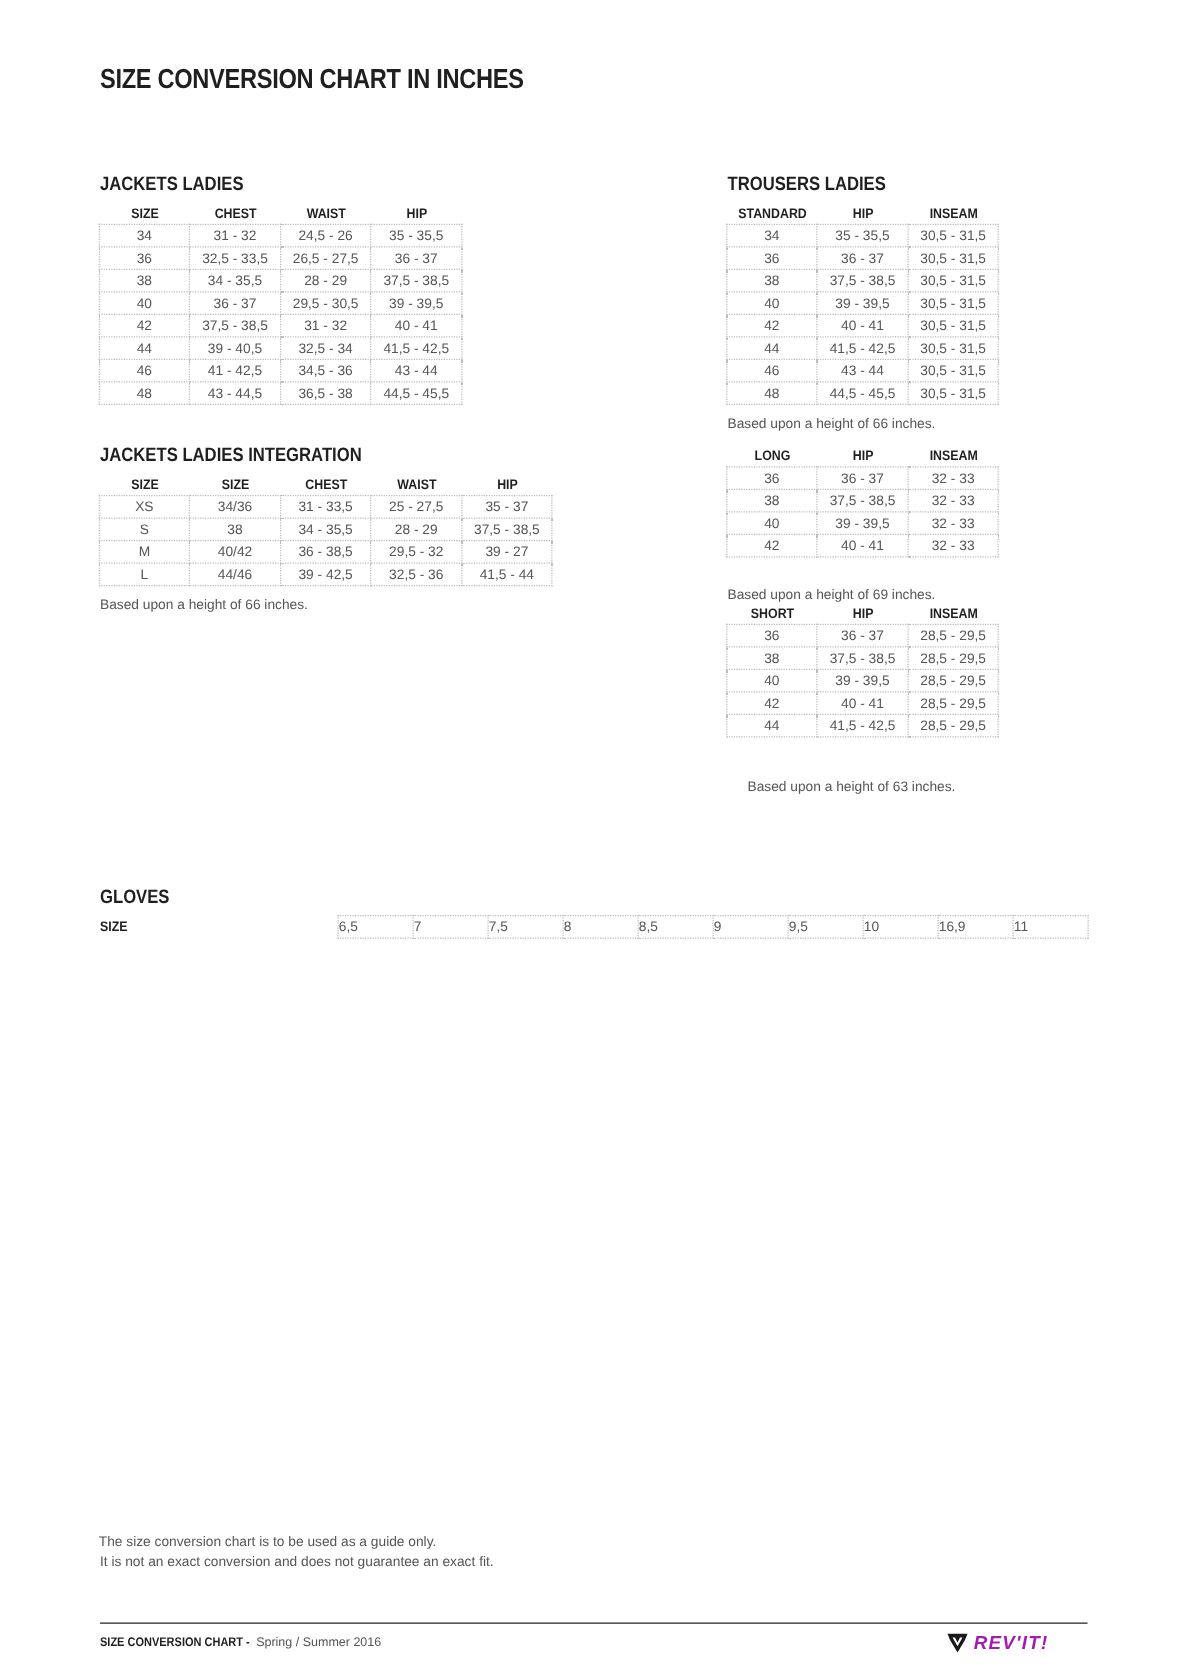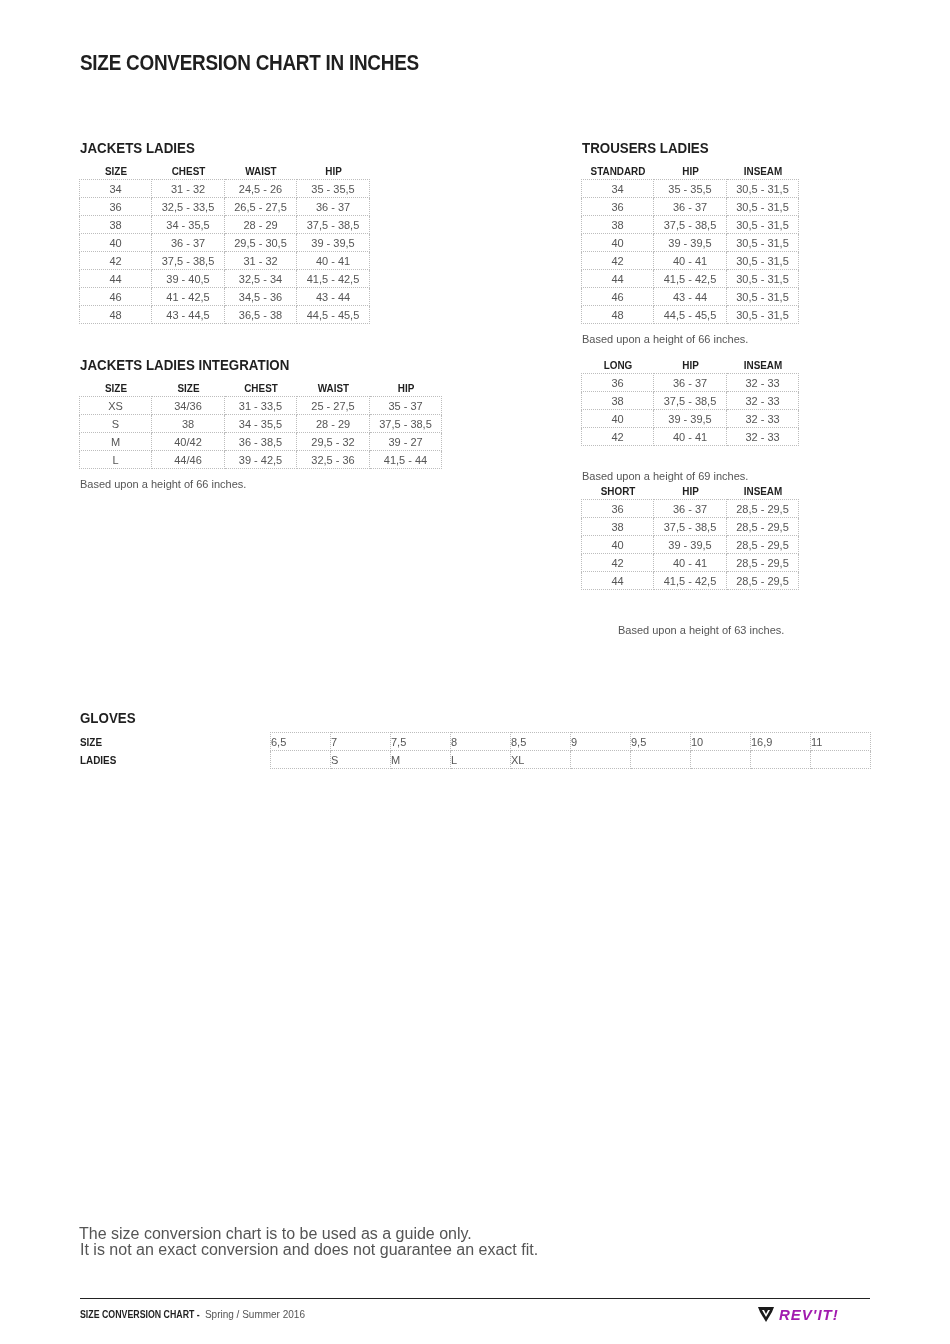--- a/index.html
+++ b/index.html
@@ -9,21 +9,21 @@
   .sec-title { font-weight: bold; font-size: 15.5px; color: #1f1f1f; transform: scaleX(0.86); transform-origin: left top; white-space: nowrap; }
   table.sz { border-collapse: collapse; font-size: 11px; color: #555; }
   table.sz th { font-weight: bold; font-size: 11px; color: #1f1f1f; text-align: center; height: 17px; padding: 0; transform: scaleX(0.9); }
   table.sz td { border: 1px dotted #bdbdbd; text-align: center; height: 17px; padding: 0; white-space: nowrap; }
   .note { font-size: 11px; color: #555; white-space: nowrap; }
   table.gl { border-collapse: collapse; font-size: 11px; color: #555; }
   table.gl td { height: 17px; padding: 0; white-space: nowrap; }
   table.gl td.lbl { text-align: left; font-weight: bold; color: #1f1f1f; font-size: 11px; width: 190px; }
   table.gl td.val { border: 1px dotted #bdbdbd; width: 59px; }
   table.gl td.lbl span { display: inline-block; transform: scaleX(0.9); transform-origin: left center; }
-  .disclaimer { left: 79px; top: 1226px; font-size: 16px; color: #555; line-height: 16px; }
+  .disclaimer { left: 79px; top: 1226px; font-size: 11px; color: #555; line-height: 16px; }
   .footer-rule { left: 80px; top: 1298px; width: 790px; height: 1px; background: #222; }
   .footer-text { left: 80px; top: 1309px; font-size: 10px; color: #555; white-space: nowrap; }
   .footer-text b { color: #1f1f1f; display: inline-block; transform: scaleX(0.88); transform-origin: left center; margin-right: -14px; }
   .logo { left: 757px; top: 1306px; display: flex; align-items: center; gap: 4px; }
   .logo-word { font-weight: bold; font-style: italic; font-size: 15px; letter-spacing: 1px; color: #a21caf; font-family: "Liberation Sans", sans-serif; }
 </style>
 </head>
 <body>
 
 <div class="abs page-title">SIZE CONVERSION CHART IN INCHES</div>
@@ -278,51 +278,38 @@
         <td>40 - 41</td>
         <td>28,5 - 29,5</td>
       </tr>
       <tr>
         <td>44</td>
         <td>41,5 - 42,5</td>
         <td>28,5 - 29,5</td>
       </tr>
     </tbody>
 </table>
-<div class="abs note" style="left:602px; top:624px;padding-left:16px;">Based upon a height of 63 inches.</div>
+<div class="abs note" style="left:582px; top:624px;padding-left:16px;">Based upon a height of 63 inches.</div>
 
 <div class="abs sec-title" style="left:80px; top:709px;">GLOVES</div>
 <table class="abs gl" id="t-gl" style="left:80px; top:732px;">
   <tbody>
       <tr>
         <td class="lbl"><span>SIZE</span></td>
         <td class="val">6,5</td>
         <td class="val">7</td>
         <td class="val">7,5</td>
         <td class="val">8</td>
         <td class="val">8,5</td>
         <td class="val">9</td>
         <td class="val">9,5</td>
         <td class="val">10</td>
         <td class="val">16,9</td>
         <td class="val">11</td>
       </tr>
-      <tr>
-        <td class="lbl"><span>LADIES</span></td>
-        <td class="val"></td>
-        <td class="val">S</td>
-        <td class="val">M</td>
-        <td class="val">L</td>
-        <td class="val">XL</td>
-        <td class="val"></td>
-        <td class="val"></td>
-        <td class="val"></td>
-        <td class="val"></td>
-        <td class="val"></td>
-      </tr>
     </tbody>
 </table>
 
 <div class="abs disclaimer">
   <div>The size conversion chart is to be used as a guide only.</div>
   <div style="padding-left:1px;">It is not an exact conversion and does not guarantee an exact fit.</div>
 </div>
 
 <div class="abs footer-rule"></div>
 <div class="abs footer-text">

